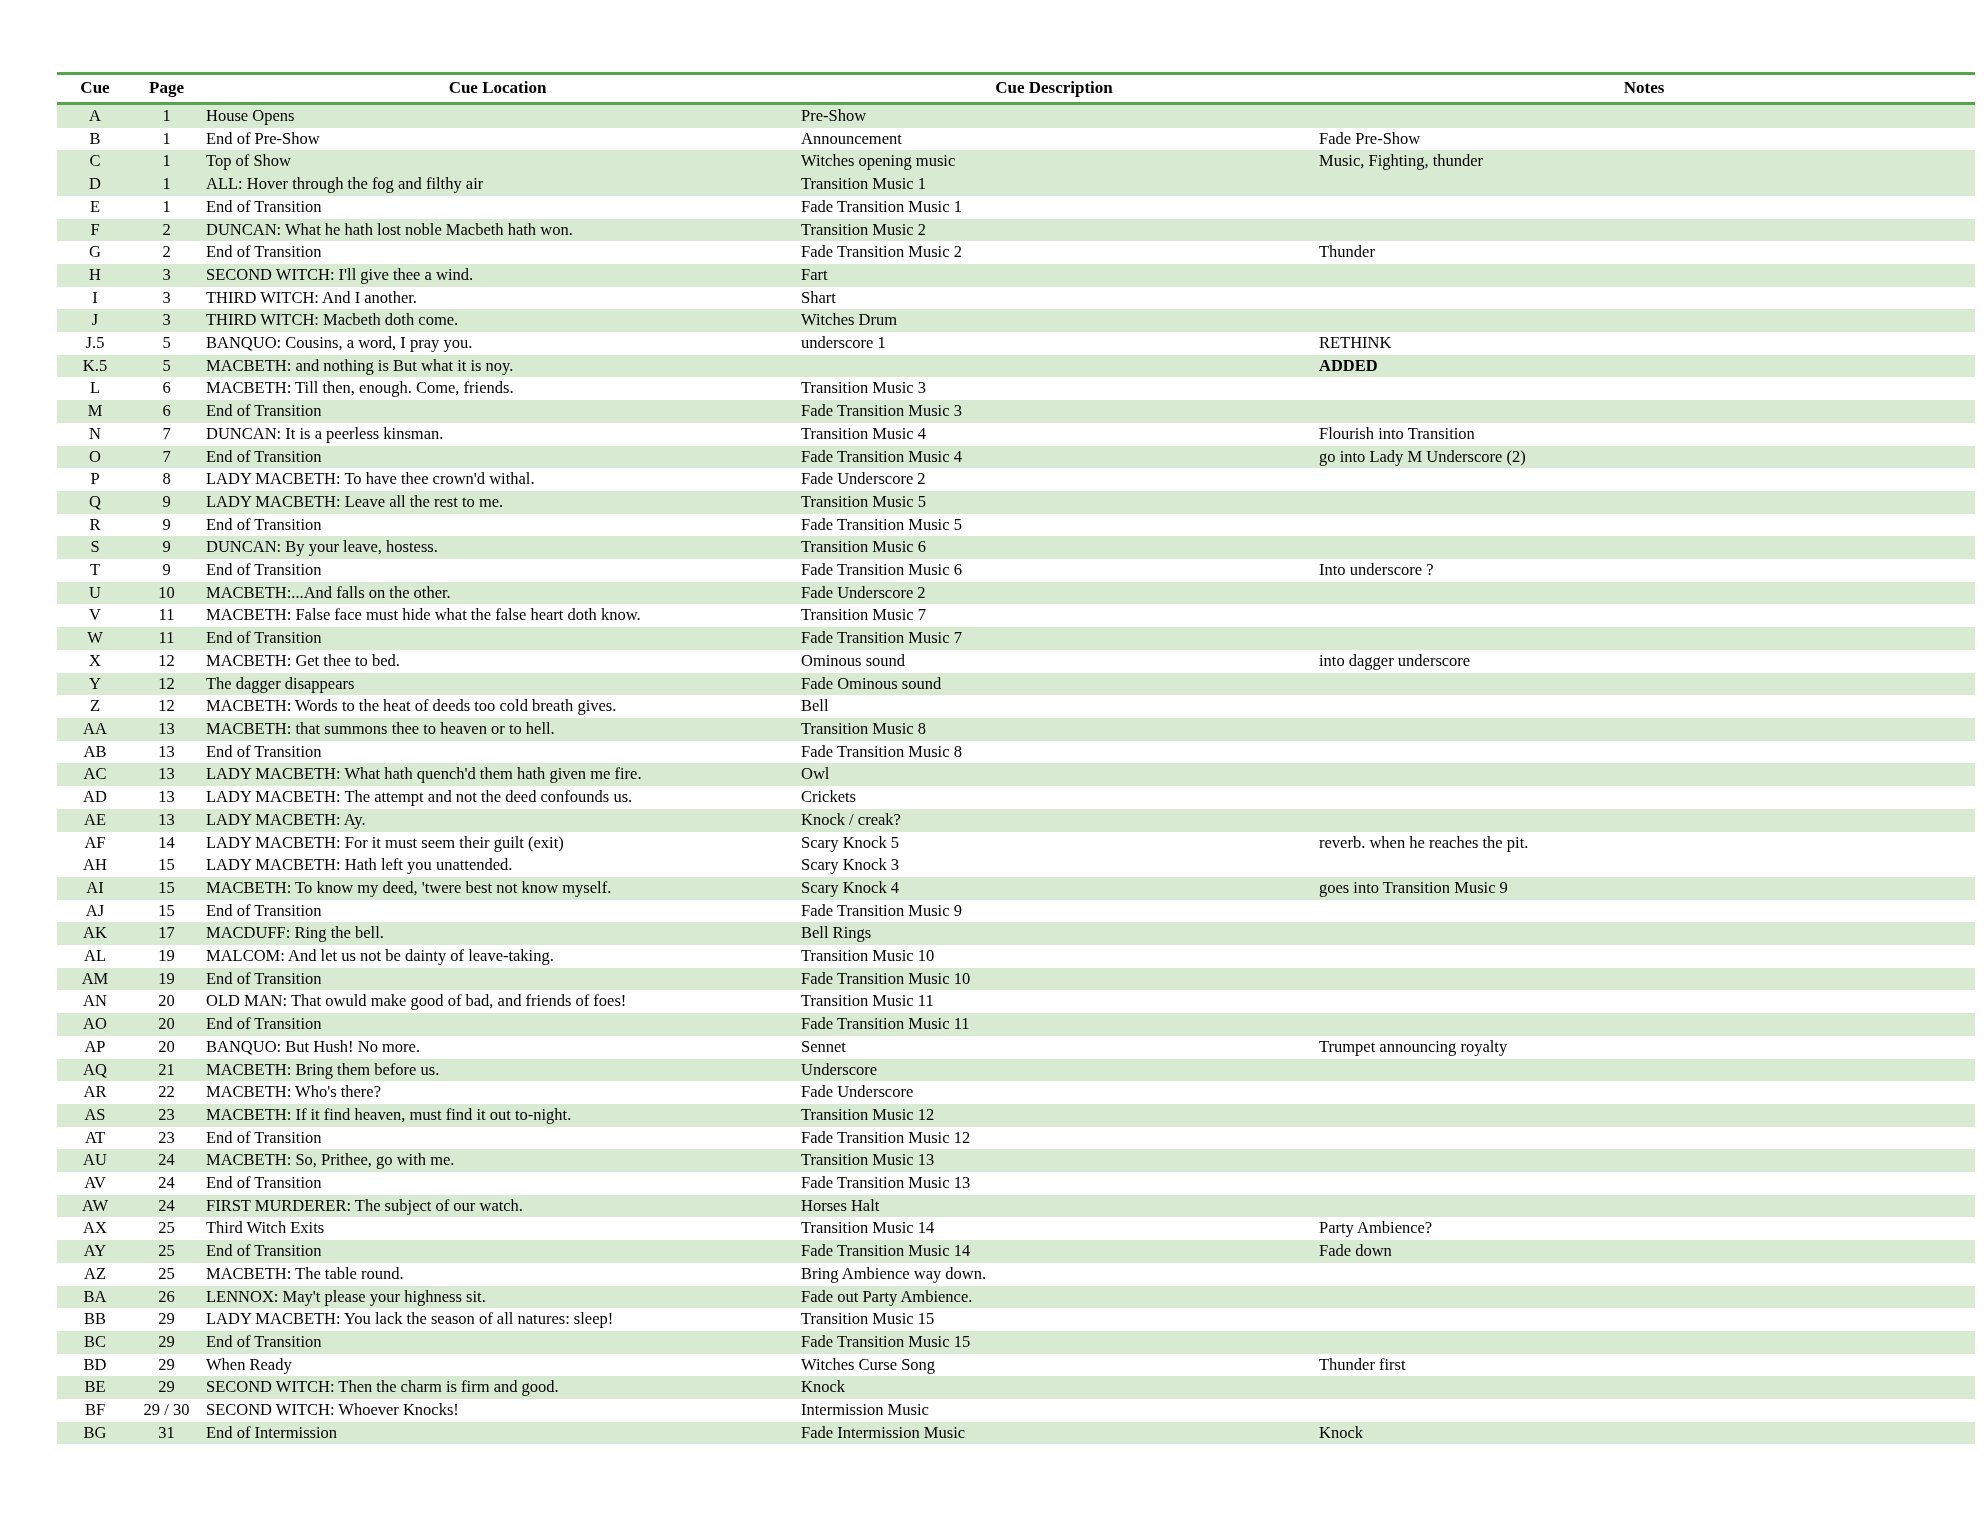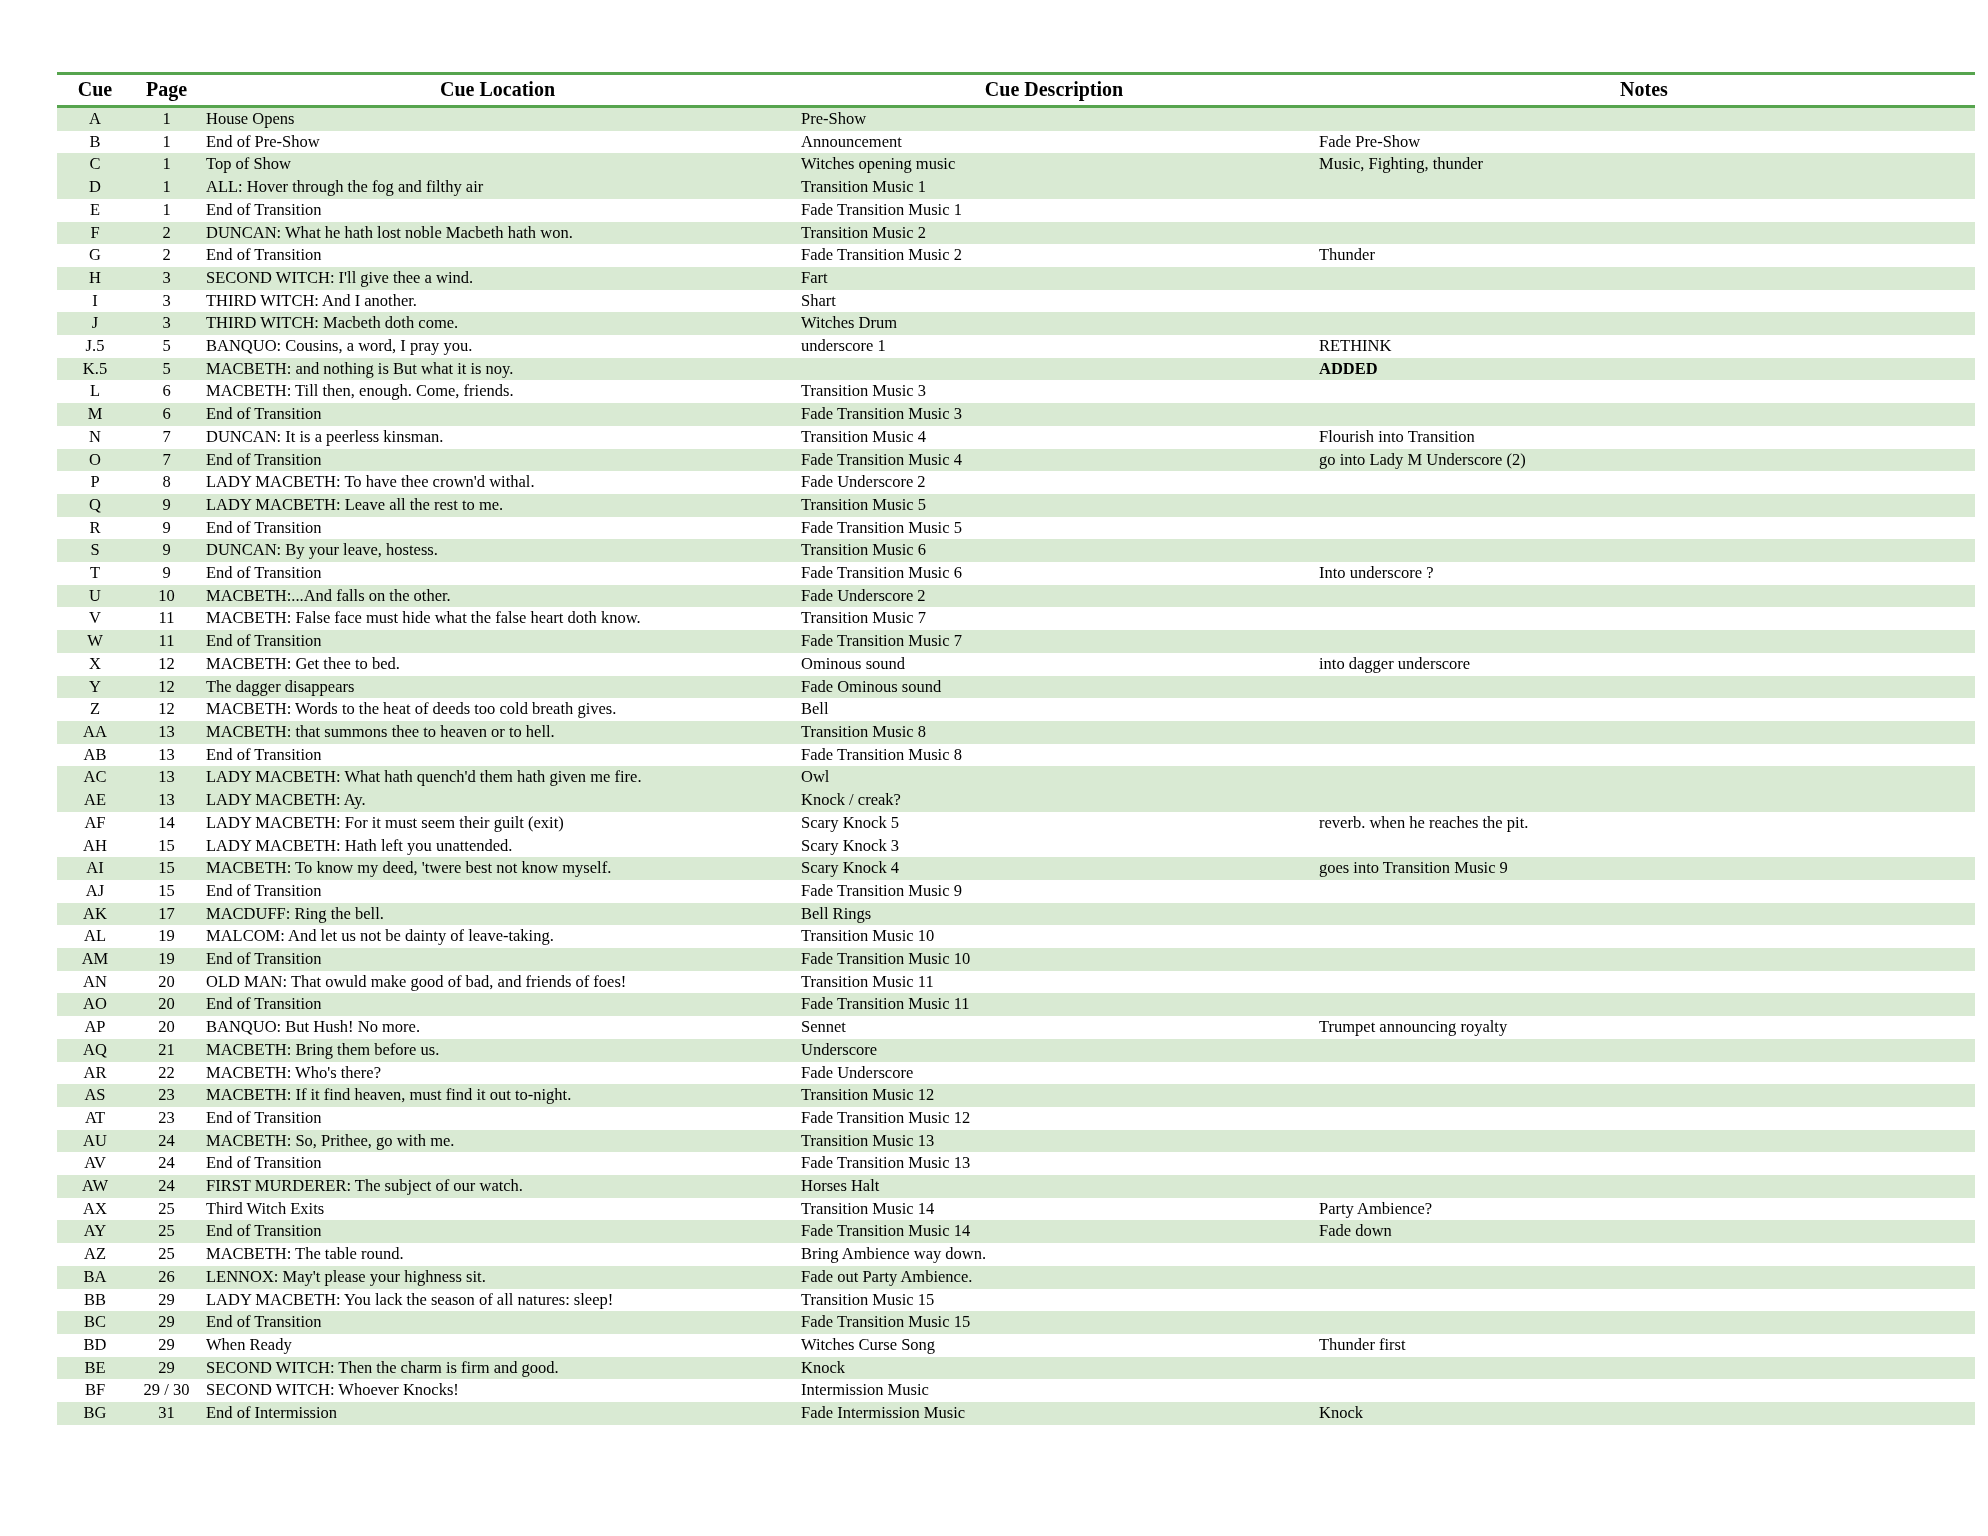--- a/index.html
+++ b/index.html
@@ -20,21 +20,21 @@
   }
   table.cue-sheet {
     width: 100%;
     border-collapse: collapse;
     table-layout: fixed;
     border-top: 3px solid #56a44e;
   }
   thead th {
     border-bottom: 3px solid #56a44e;
     font-weight: bold;
-    font-size: 20px;
+    font-size: 17px;
     text-align: center;
     padding: 3px 0 4px 0;
     white-space: nowrap;
   }
   tbody td {
     font-size: 16.5px;
     height: 22.7px;
     line-height: 22.7px;
     padding: 0 6px;
     white-space: nowrap;
@@ -272,20 +272,27 @@
           <td class="c-desc">Fade Transition Music 8</td>
           <td class="c-note"></td>
         </tr>
         <tr class="shaded">
           <td class="c-cue">AC</td>
           <td class="c-page">13</td>
           <td class="c-loc">LADY MACBETH: What hath quench'd them hath given me fire.</td>
           <td class="c-desc">Owl</td>
           <td class="c-note"></td>
         </tr>
+        <tr>
+          <td class="c-cue">AD</td>
+          <td class="c-page">13</td>
+          <td class="c-loc">LADY MACBETH: The attempt and not the deed confounds us.</td>
+          <td class="c-desc">Crickets</td>
+          <td class="c-note"></td>
+        </tr>
         <tr class="shaded">
           <td class="c-cue">AE</td>
           <td class="c-page">13</td>
           <td class="c-loc">LADY MACBETH: Ay.</td>
           <td class="c-desc">Knock / creak?</td>
           <td class="c-note"></td>
         </tr>
         <tr>
           <td class="c-cue">AF</td>
           <td class="c-page">14</td>

